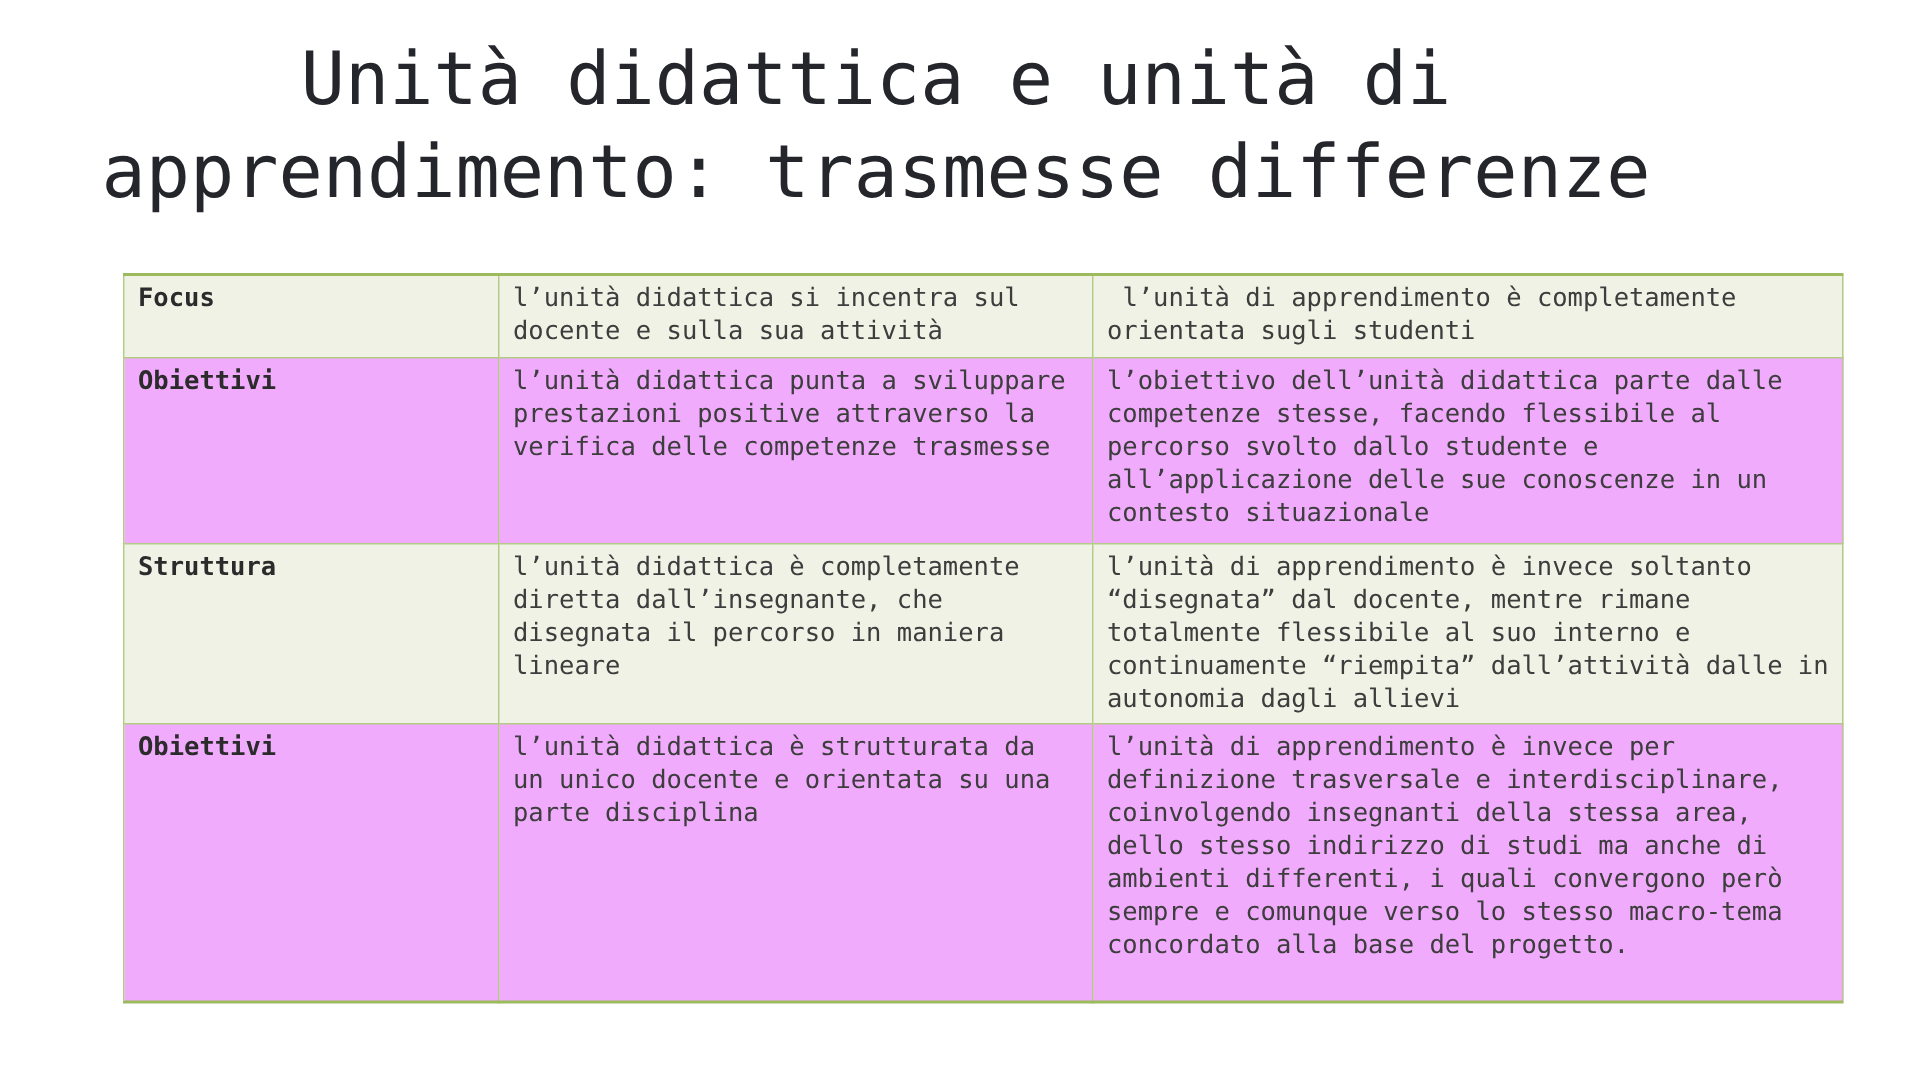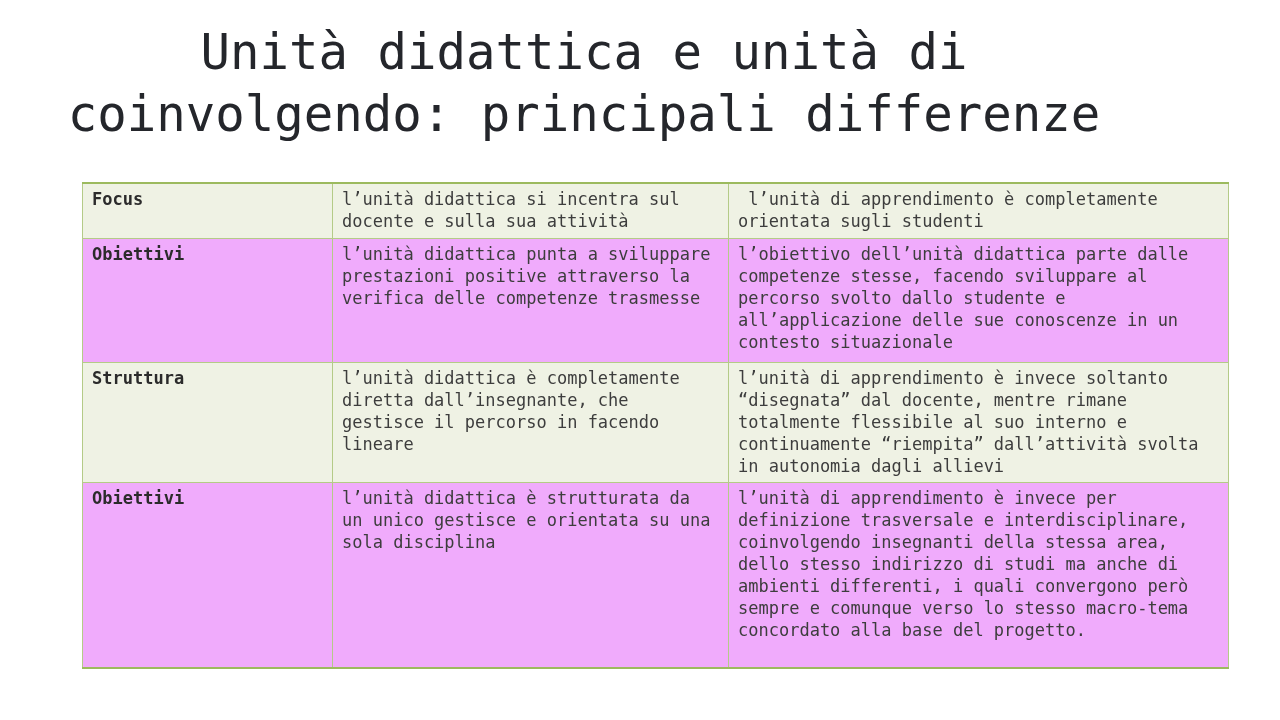--- a/index.html
+++ b/index.html
@@ -68,46 +68,46 @@
   tr.r3 { height: 120px; margin-left: 21px; }
   tr.r4 { height: 186px; }
 </style>
 </head>
 <body>
 
 <div class="slide">
 
   <div class="title">
     <div>Unità didattica e unità di</div>
-    <div>coinvolgendo: principali differenze</div>
+    <div>apprendimento: trasmesse differenze</div>
   </div>
 
   <table class="diff-table">
     <colgroup>
         <col class="c1">
         <col class="c2">
         <col class="c3">
       </colgroup>
     <tbody>
       <tr class="r1 row-light">
         <td class="row-label">Focus</td>
         <td class="cell-didattica">l’unità didattica si incentra sul docente e sulla sua attività</td>
         <td class="cell-apprendimento"> l’unità di apprendimento è completamente orientata sugli studenti</td>
       </tr>
       <tr class="r2 row-green">
         <td class="row-label">Obiettivi</td>
         <td class="cell-didattica">l’unità didattica punta a sviluppare prestazioni positive attraverso la verifica delle competenze trasmesse</td>
-        <td class="cell-apprendimento">l’obiettivo dell’unità didattica parte dalle competenze stesse, facendo sviluppare al percorso svolto dallo studente e all’applicazione delle sue conoscenze in un contesto situazionale</td>
+        <td class="cell-apprendimento">l’obiettivo dell’unità didattica parte dalle competenze stesse, facendo flessibile al percorso svolto dallo studente e all’applicazione delle sue conoscenze in un contesto situazionale</td>
       </tr>
       <tr class="r3 row-light">
         <td class="row-label">Struttura</td>
-        <td class="cell-didattica">l’unità didattica è completamente diretta dall’insegnante, che gestisce il percorso in facendo lineare</td>
-        <td class="cell-apprendimento">l’unità di apprendimento è invece soltanto “disegnata” dal docente, mentre rimane totalmente flessibile al suo interno e continuamente “riempita” dall’attività svolta in autonomia dagli allievi</td>
+        <td class="cell-didattica">l’unità didattica è completamente diretta dall’insegnante, che disegnata il percorso in maniera lineare</td>
+        <td class="cell-apprendimento">l’unità di apprendimento è invece soltanto “disegnata” dal docente, mentre rimane totalmente flessibile al suo interno e continuamente “riempita” dall’attività dalle in autonomia dagli allievi</td>
       </tr>
       <tr class="r4 row-green">
         <td class="row-label">Obiettivi</td>
-        <td class="cell-didattica">l’unità didattica è strutturata da un unico gestisce e orientata su una sola disciplina</td>
+        <td class="cell-didattica">l’unità didattica è strutturata da un unico docente e orientata su una parte disciplina</td>
         <td class="cell-apprendimento">l’unità di apprendimento è invece per definizione trasversale e interdisciplinare, coinvolgendo insegnanti della stessa area, dello stesso indirizzo di studi ma anche di ambienti differenti, i quali convergono però sempre e comunque verso lo stesso macro-tema concordato alla base del progetto.</td>
       </tr>
     </tbody>
   </table>
 
 </div>
 
 </body></html>

